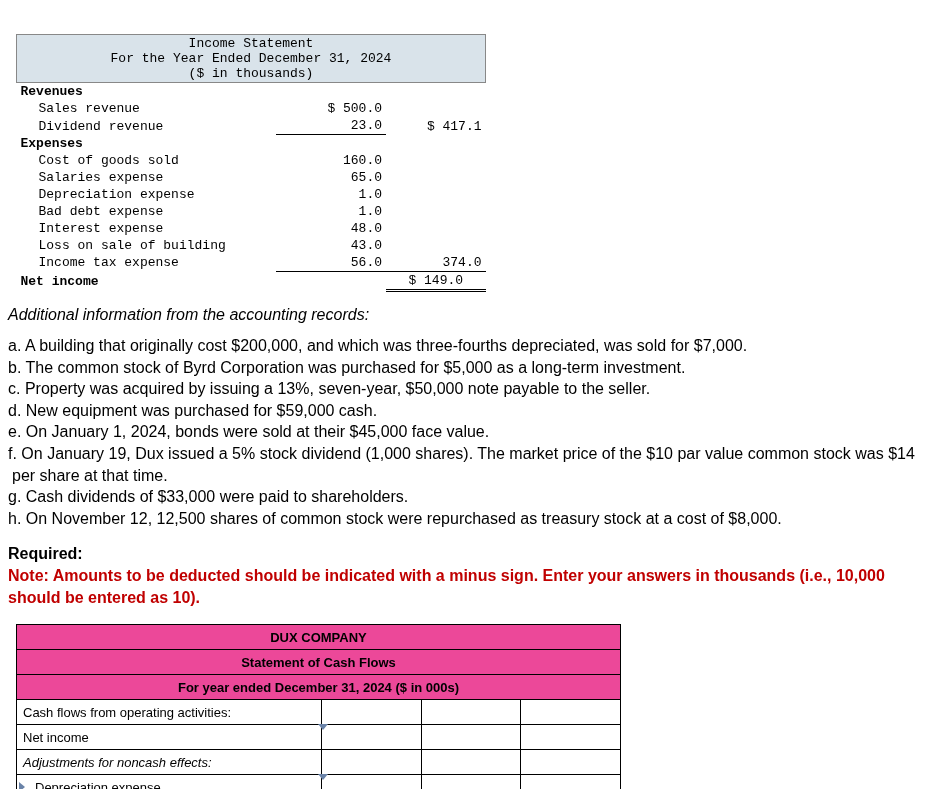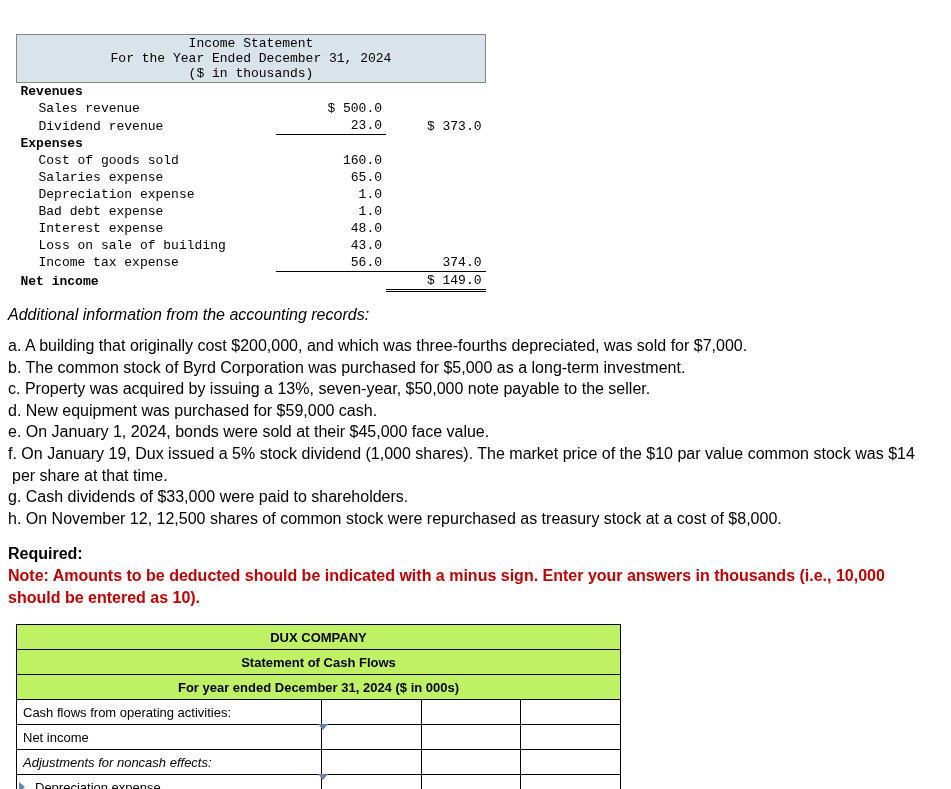--- a/index.html
+++ b/index.html
@@ -52,21 +52,21 @@
     margin: 16px 0 0 12px;
     font-family: Arial, sans-serif;
     font-size: 13px;
   }
   .answer-table td {
     border: 1px solid #000;
     padding: 3px 6px;
     height: 18px;
   }
   .ans-hdr {
-    background: #bef264;
+    background: #ec4899;
     text-align: center;
     font-weight: bold;
     border: 1px solid #000;
   }
   .lbl-cell { width: 300px; }
   .num-cell { width: 95px; }
   .tri-cell {
     position: relative;
     padding-left: 18px !important;
   }
@@ -109,21 +109,21 @@
         <td class="col2"></td>
       </tr>
   <tr>
         <td class="lbl indent1">Sales revenue</td>
         <td class="col1">$ 500.0</td>
         <td class="col2"></td>
       </tr>
   <tr>
         <td class="lbl indent1">Dividend revenue</td>
         <td class="col1 underline">23.0</td>
-        <td class="col2">$ 373.0</td>
+        <td class="col2">$ 417.1</td>
       </tr>
   <tr>
         <td class="lbl bold">Expenses</td>
         <td class="col1"></td>
         <td class="col2"></td>
       </tr>
   <tr>
         <td class="lbl indent1">Cost of goods sold</td>
         <td class="col1">160.0</td>
         <td class="col2"></td>
@@ -154,21 +154,21 @@
         <td class="col2"></td>
       </tr>
   <tr>
         <td class="lbl indent1">Income tax expense</td>
         <td class="col1 underline">56.0</td>
         <td class="col2 underline">374.0</td>
       </tr>
   <tr>
         <td class="lbl bold">Net income</td>
         <td class="col1"></td>
-        <td class="col2 underline" style="border-bottom:3px double #000;">$ 149.0</td>
+        <td class="col2 underline" style="border-bottom:3px double #000;text-align:center;">$ 149.0</td>
       </tr>
 </tbody>
   </table>
 
 <div class="body-text italic">Additional information from the accounting records:</div>
 <div class="body-text" style="margin-top:10px;">
   <div>a. A building that originally cost $200,000, and which was three-fourths depreciated, was sold for $7,000.</div>
   <div>b. The common stock of Byrd Corporation was purchased for $5,000 as a long-term investment.</div>
   <div>c. Property was acquired by issuing a 13%, seven-year, $50,000 note payable to the seller.</div>
   <div>d. New equipment was purchased for $59,000 cash.</div>

